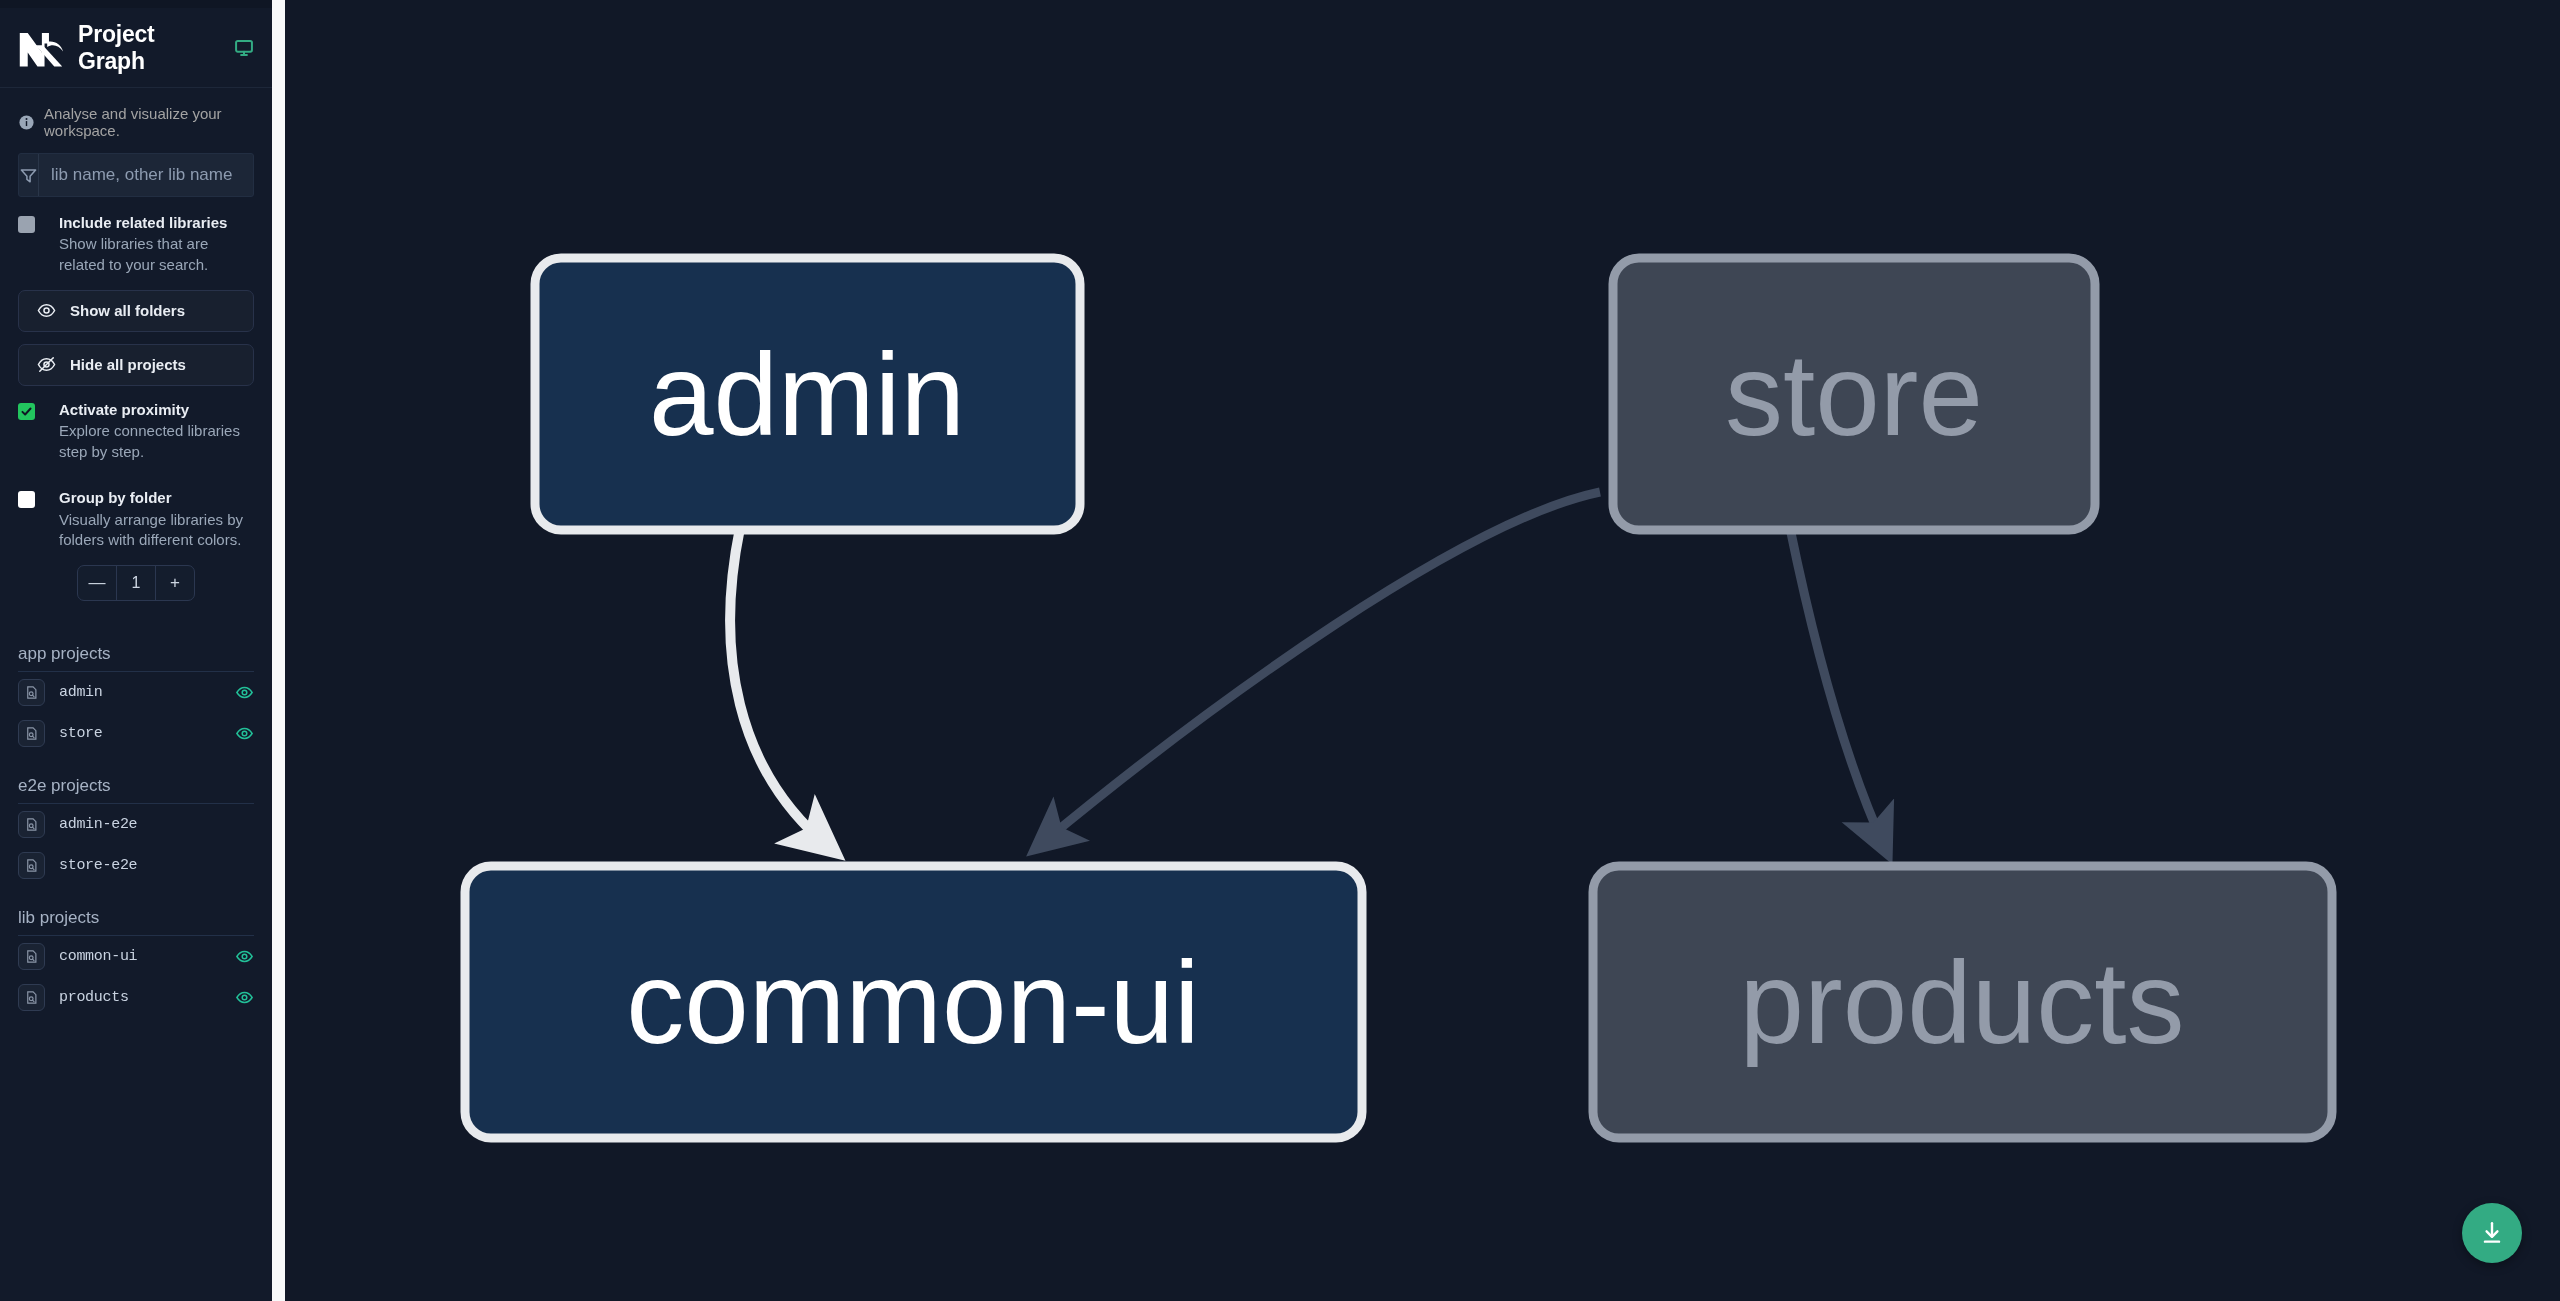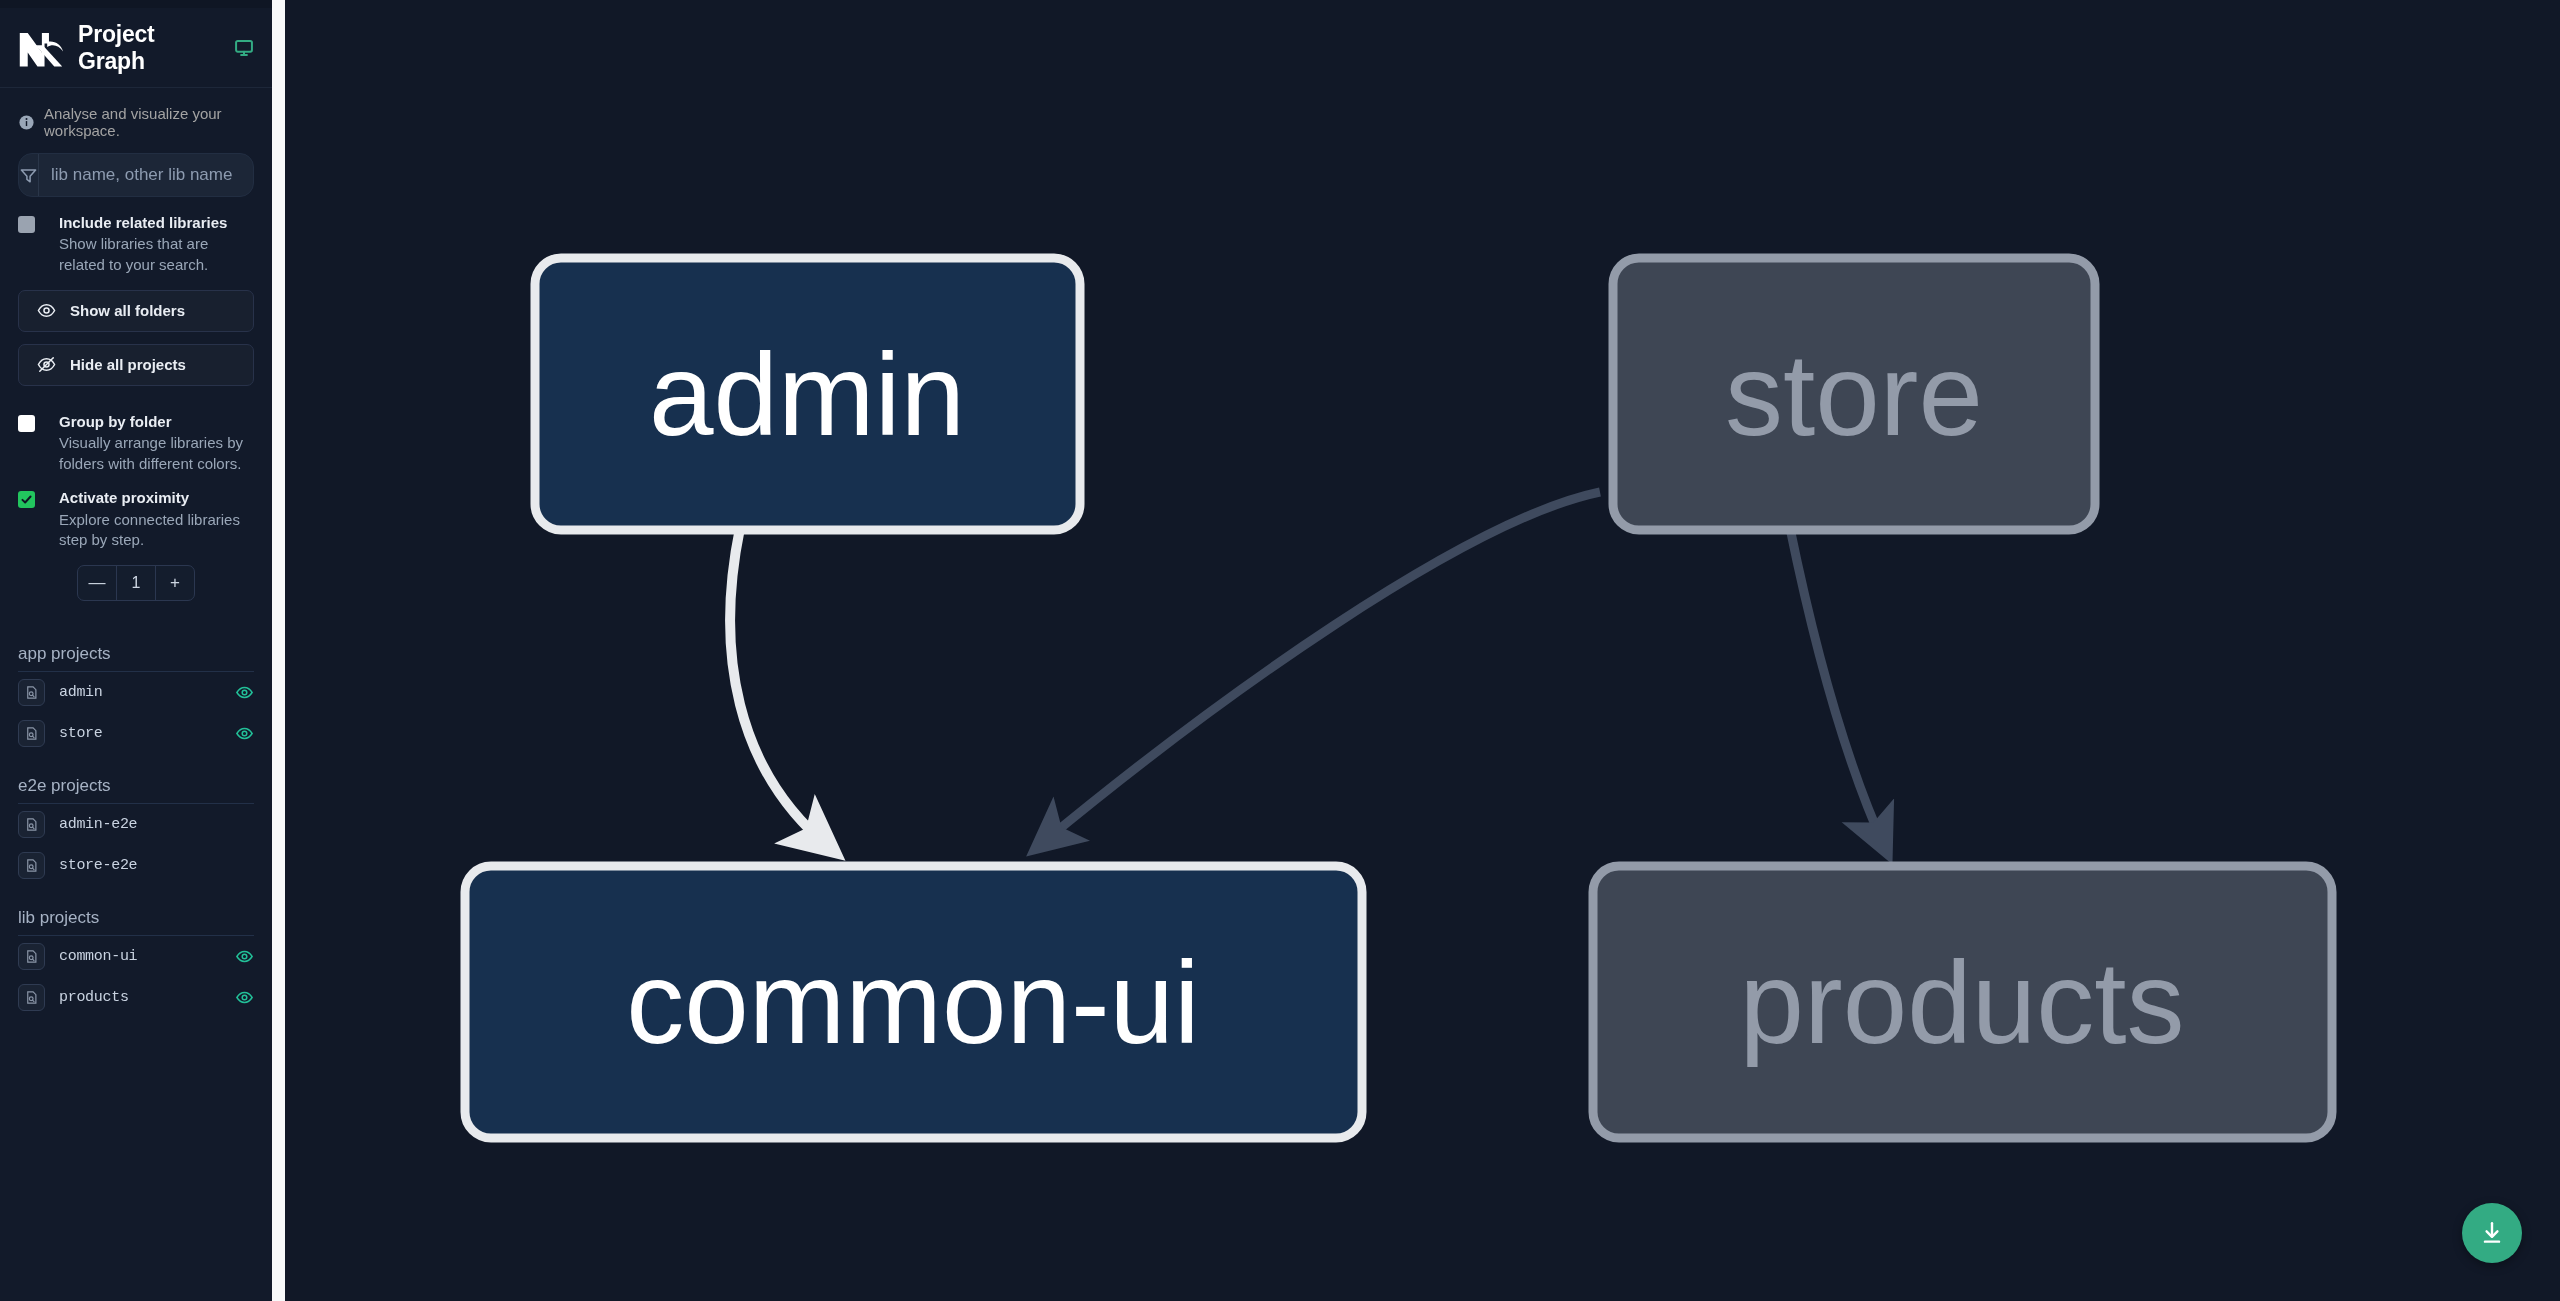--- a/index.html
+++ b/index.html
@@ -45,21 +45,21 @@
     display: flex; align-items: center; gap: 9px;
     padding: 17px 18px 14px 18px;
     color: #a3a3a3; font-size: 15px;
   }
   .info-icon { width: 17px; height: 17px; flex: 0 0 17px; }
 
   .sb-search-wrap { padding: 0 18px; }
   .sb-search {
     display: flex; align-items: center;
     height: 44px; background: #1c2637;
-    border: 1px solid #222e42; border-radius: 14px;
+    border: 1px solid #222e42; border-radius: 3px;
     overflow: hidden;
   }
   .sb-search .fico {
     width: 48px; height: 100%;
     display: flex; align-items: center; justify-content: center;
     border-right: 1px solid #2b3purple;
     border-right: 1px solid #2a3purple;
     border-right: 1px solid #2a3649;
   }
   .sb-search input {
@@ -259,40 +259,40 @@
       <div class="sb-btn">
         <svg viewBox="0 0 24 24" fill="none" stroke="#e9edf3" stroke-width="1.9">
           <path d="M1.8 12 C4.5 6.8 8.2 4.6 12 4.6 C15.8 4.6 19.5 6.8 22.2 12 C19.5 17.2 15.8 19.4 12 19.4 C8.2 19.4 4.5 17.2 1.8 12 Z"></path>
           <circle cx="12" cy="12" r="3.2"></circle>
           <path d="M3.5 20.5 L20.5 3.5" stroke-linecap="round"></path>
         </svg>
         <span>Hide all projects</span>
       </div>
     </div>
 
+    <div class="sb-check-row" style="padding-top:14px">
+      <span class="cbox on">
+        <svg viewBox="0 0 24 24" fill="none" stroke="#0f1624" stroke-width="3.6" stroke-linecap="round" stroke-linejoin="round">
+          <path d="M4.5 12.6 L9.5 17.5 L19.5 6.5"></path>
+        </svg>
+      </span>
+      <div>
+        <div class="chk-title">Activate proximity</div>
+        <div class="chk-sub">Explore connected libraries step by step.</div>
+      </div>
+    </div>
+
     <div class="sb-check-row" style="padding-top:26px">
       <span class="cbox empty"></span>
       <div>
         <div class="chk-title">Group by folder</div>
         <div class="chk-sub">Visually arrange libraries by folders with different colors.</div>
       </div>
     </div>
 
-    <div class="sb-check-row" style="padding-top:14px">
-      <span class="cbox on">
-        <svg viewBox="0 0 24 24" fill="none" stroke="#0f1624" stroke-width="3.6" stroke-linecap="round" stroke-linejoin="round">
-          <path d="M4.5 12.6 L9.5 17.5 L19.5 6.5"></path>
-        </svg>
-      </span>
-      <div>
-        <div class="chk-title">Activate proximity</div>
-        <div class="chk-sub">Explore connected libraries step by step.</div>
-      </div>
-    </div>
-
     <div class="stepper">
       <div>—</div>
       <div class="val">1</div>
       <div>+</div>
     </div>
 
     <div class="sb-scroll">
 
       <div class="grp-head">app projects</div>
       <div class="grp-rule"></div>

